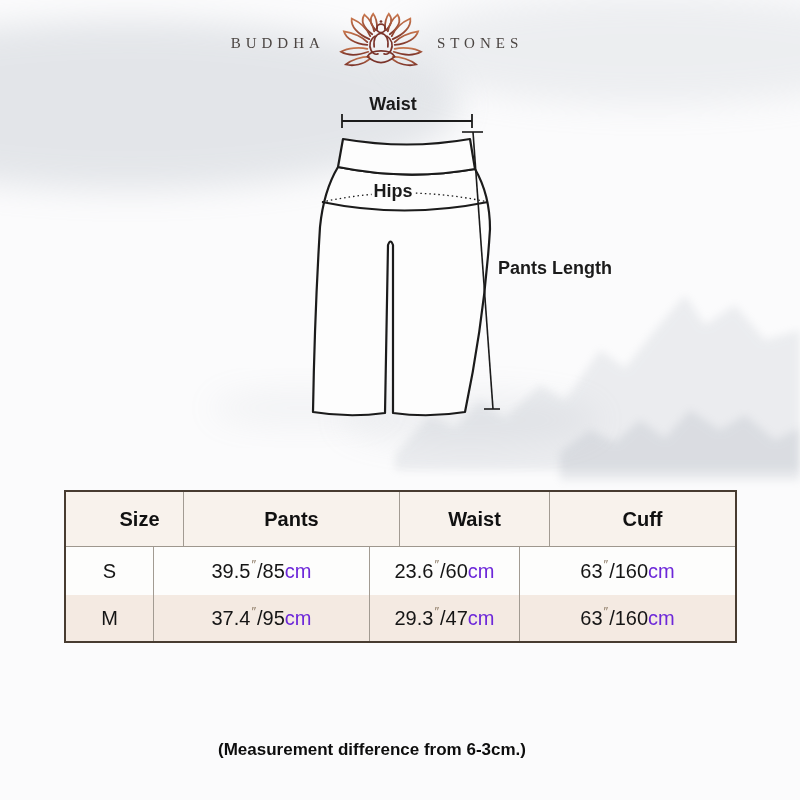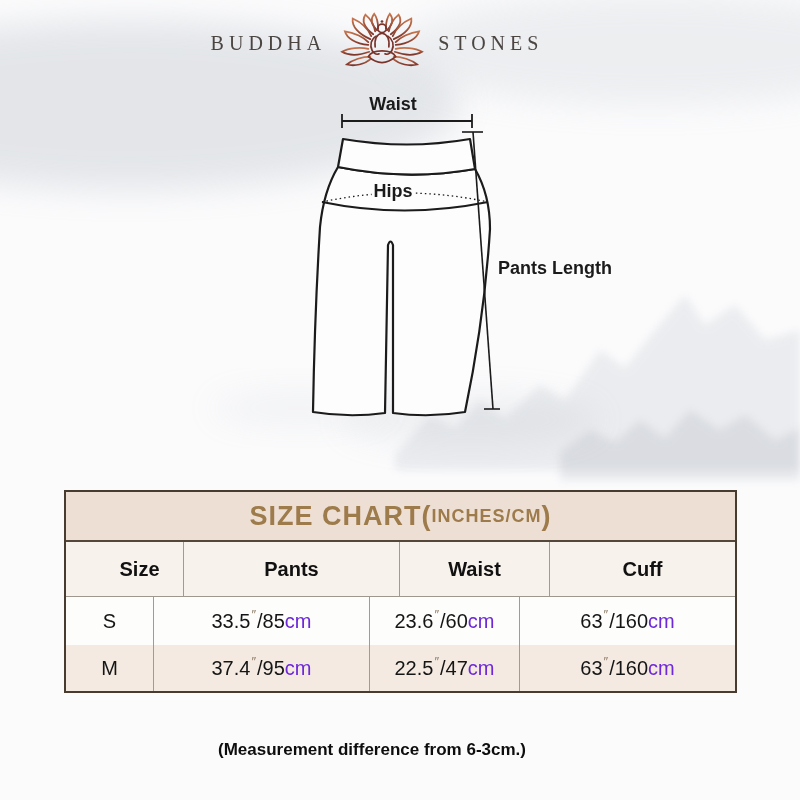--- a/index.html
+++ b/index.html
@@ -5,21 +5,21 @@
   html,body{margin:0;padding:0;}
   body{font-family:"Liberation Sans","DejaVu Sans",sans-serif;background:#ffffff;}
   #canvas{position:relative;width:800px;height:800px;background:#fbfbfc;overflow:hidden;}
 
   
   .bg{position:absolute;left:0;top:0;width:800px;height:800px;pointer-events:none;}
 
   
   .logo{position:absolute;left:0;top:12px;width:800px;padding-right:46px;box-sizing:border-box;
         display:flex;align-items:center;justify-content:center;}
-  .logo-word{font-family:"Liberation Serif","DejaVu Serif",serif;font-size:20px;letter-spacing:5px;
+  .logo-word{font-family:"Liberation Serif","DejaVu Serif",serif;font-size:15px;letter-spacing:5px;
              color:#4b4542;font-weight:500;}
   .lotus{margin:0 13px;display:block;}
 
   
   .diagram{position:absolute;left:280px;top:92px;width:340px;height:348px;}
   .diagram text{font-family:"Liberation Sans","DejaVu Sans",sans-serif;font-weight:bold;
                 font-size:18px;fill:#1b1b1b;}
 
   
   .chart{position:absolute;left:64px;top:490px;width:673px;border:2px solid #483c31;
@@ -120,36 +120,31 @@
       <line x1="182" y1="40" x2="203" y2="40"></line>
       <line x1="204" y1="317" x2="220" y2="317"></line>
     </g>
 
     <text x="113" y="18" text-anchor="middle">Waist</text>
     <text x="113" y="105" text-anchor="middle" style="paint-order:stroke;stroke:#fdfdfd;stroke-width:6;">Hips</text>
     <text x="218" y="182">Pants Length</text>
   </svg>
 
   <div class="chart">
-    <div class="chart-title">
-      <span class="title-big">SIZE CHART(</span>
-        <span class="title-small">INCHES/CM</span>
-        <span class="title-big">)</span>
-    </div>
     <div class="trow thead">
       <div class="tcell">Size</div>
       <div class="tcell">Pants</div>
       <div class="tcell">Waist</div>
       <div class="tcell">Cuff</div>
     </div>
     <div id="size-rows">
         <div class="trow row-s">
           <div class="tcell">S</div>
           <div class="tcell">
-            <span>33.5</span>
+            <span>39.5</span>
             <span class="prime">″</span>
             <span>/85</span>
             <span class="cm">cm</span>
           </div>
           <div class="tcell">
             <span>23.6</span>
             <span class="prime">″</span>
             <span>/60</span>
             <span class="cm">cm</span>
           </div>
@@ -162,21 +157,21 @@
         </div>
         <div class="trow row-m">
           <div class="tcell">M</div>
           <div class="tcell">
             <span>37.4</span>
             <span class="prime">″</span>
             <span>/95</span>
             <span class="cm">cm</span>
           </div>
           <div class="tcell">
-            <span>22.5</span>
+            <span>29.3</span>
             <span class="prime">″</span>
             <span>/47</span>
             <span class="cm">cm</span>
           </div>
           <div class="tcell">
             <span>63</span>
             <span class="prime">″</span>
             <span>/160</span>
             <span class="cm">cm</span>
           </div>

